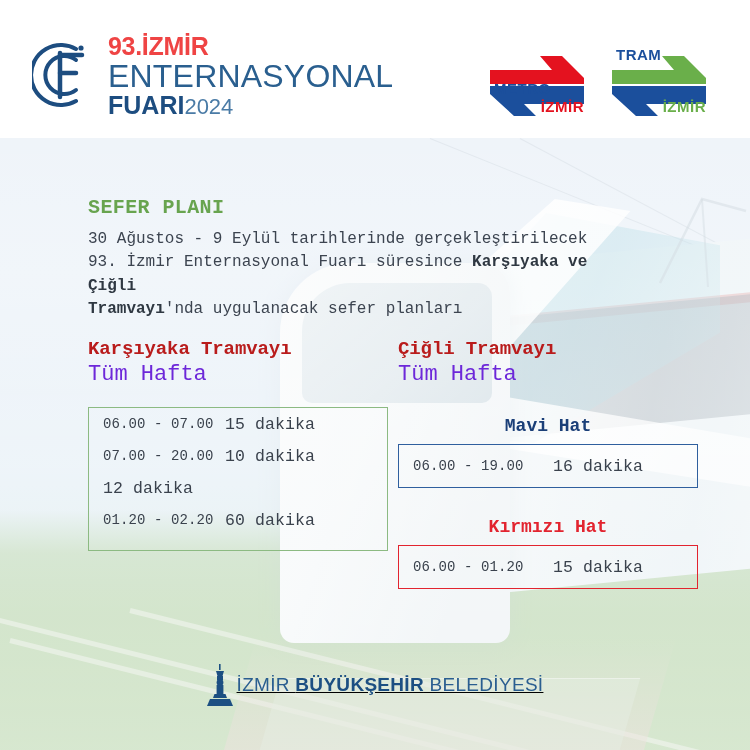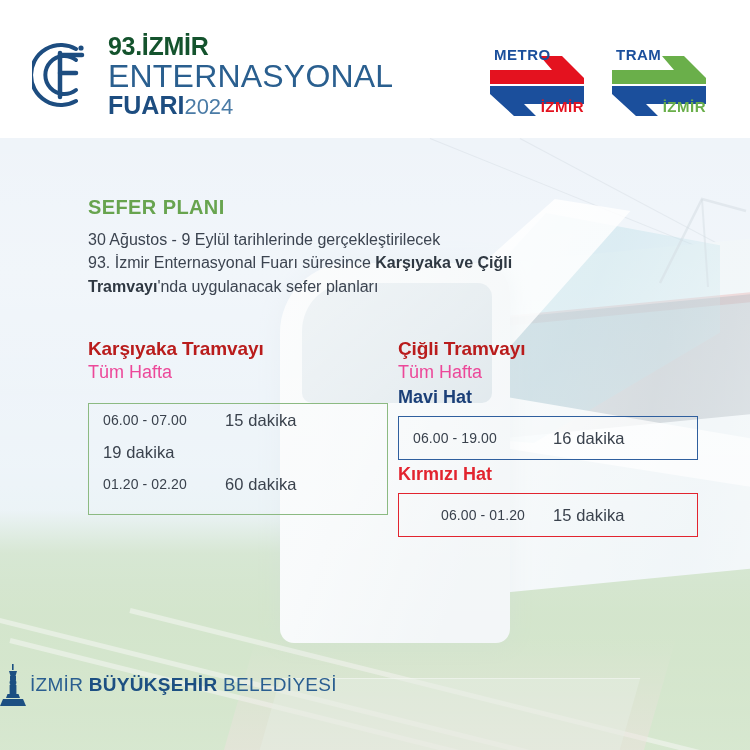--- a/index.html
+++ b/index.html
@@ -13,21 +13,21 @@
   .poster { position:relative; width:750px; height:750px; overflow:hidden; background:#fff; }
 
   
   .header {
     position:absolute; left:0; top:0; width:750px; height:138px;
     background:#ffffff; z-index:20;
   }
   .fair-logo { position:absolute; left:32px; top:32px; display:flex; align-items:center; }
   .fair-mark { width:66px; height:72px; position:relative; margin-right:10px; }
   .fair-words { line-height:1; padding-top:2px; }
-  .fw-1 { font-size:25px; font-weight:bold; color:#14532d; letter-spacing:-0.3px; }
+  .fw-1 { font-size:25px; font-weight:bold; color:#ef4444; letter-spacing:-0.3px; }
   .fw-2 { font-size:32px; font-weight:normal; color:#2a5f8f; letter-spacing:0.2px; margin-top:1px; }
   .fw-3 { font-size:25px; font-weight:bold; color:#1d4d80; margin-top:1px; }
   .fw-3 .yr { font-weight:normal; font-size:22px; color:#4a7ba6; }
 
   
   .transit-logos { position:absolute; right:40px; top:44px; display:flex; gap:22px; }
   .tl { width:100px; height:72px; position:relative; }
   .tl .word-top {
     position:absolute; left:6px; top:2px; font-size:15px; font-weight:bold;
     letter-spacing:0.5px; z-index:3;
@@ -98,57 +98,57 @@
     position:absolute; height:1px; background:rgba(120,140,160,0.35);
     transform-origin:left center;
   }
   
   .veil {
     position:absolute; inset:0;
     background:linear-gradient(180deg, rgba(255,255,255,0.62) 0%, rgba(255,255,255,0.66) 45%, rgba(255,255,255,0.60) 70%, rgba(255,255,255,0.58) 100%);
   }
 
   
-  .content { position:absolute; left:0; top:138px; width:750px; height:612px; z-index:10; }
+  .content { position:absolute; left:0; top:138px; width:750px; height:612px; z-index:10;font-family:Liberation Mono, monospace; }
 
   .sefer-title {
     position:absolute; left:88px; top:58px;
     font-size:20px; font-weight:bold; color:#68a44f; letter-spacing:0.4px;
   }
   .intro {
     position:absolute; left:88px; top:90px; width:520px;
     font-size:16px; line-height:1.46; color:#3c4450;
   }
   .intro b { font-weight:bold; color:#2f3842; }
 
   
   .col-left { position:absolute; left:88px; top:200px; width:300px; }
   .col-right { position:absolute; left:398px; top:200px; width:300px; }
 
   .line-name { font-size:19px; font-weight:bold; color:#b91c1c; letter-spacing:-0.1px; }
-  .line-sub  { font-size:18px; font-weight:normal; color:#ec4899; margin-top:2px; }
+  .line-sub  { font-size:22px; font-weight:normal; color:#6d28d9; margin-top:2px; }
 
   .tbl { margin-top:20px; border:1.5px solid #8cba82; }
   .tbl.blue { border-color:#2f5f9e; }
-  .tbl.red  { border-color:#e2242f;text-align:center; }
+  .tbl.red  { border-color:#e2242f; }
   .trow { display:flex; align-items:center; height:32px; padding-left:14px; }
   .c-time { width:122px; font-size:14px; color:#3a424d; letter-spacing:0.1px; }
   .c-freq { font-size:16.5px; color:#3a424d; letter-spacing:0.1px; }
 
-  .sub-head { font-size:18px; font-weight:bold; margin-top:4px; }
+  .sub-head { font-size:18px; font-weight:bold; margin-top:29px;text-align:center; }
   .sub-head.blue { color:#1b3f78; }
   .sub-head.red  { color:#e2242f; }
   .tbl.tight { margin-top:8px; }
   .tbl.tight .trow { height:42px; }
   .tbl.tight .c-time { width:140px; }
 
   
   .footer {
     position:absolute; left:0; bottom:44px; width:750px;
-    display:flex; align-items:center; justify-content:flex-start; z-index:12;
+    display:flex; align-items:center; justify-content:center; z-index:12;text-decoration:underline;
   }
   .tower { width:26px; height:42px; margin-right:4px; }
   .muni { font-size:19px; color:#1c4f82; letter-spacing:0.3px; }
   .muni .b { font-weight:bold; }
   .muni .n { font-weight:normal; color:#2a5e90; }
 </style>
 </head>
 <body>
 
 <div class="poster">
@@ -208,21 +208,21 @@
       </div>
     </div>
 
     <div class="transit-logos">
 
       <div class="tl">
         <svg viewBox="0 0 100 72" width="100" height="72">
           <path d="M2 26 L64 26 L52 12 L74 12 L96 34 L96 40 L2 40 Z" fill="#e4121f"></path>
           <path d="M2 42 L96 42 L96 60 L36 60 L48 72 L26 72 L2 50 Z" fill="#1b4f9c"></path>
         </svg>
-        <div class="word-top" style="color:#1b4f9c;">METRO</div>
+        <div class="word-top" style="color:#1b4f9c;margin-top:34px;">METRO</div>
         <div class="word-bot" style="color:#e4121f;">İZMİR</div>
       </div>
 
       <div class="tl">
         <svg viewBox="0 0 100 72" width="100" height="72">
           <path d="M2 26 L64 26 L52 12 L74 12 L96 34 L96 40 L2 40 Z" fill="#6aaf4a"></path>
           <path d="M2 42 L96 42 L96 60 L36 60 L48 72 L26 72 L2 50 Z" fill="#1b4f9c"></path>
         </svg>
         <div class="word-top" style="color:#1b4f9c;">TRAM</div>
         <div class="word-bot" style="color:#6aaf4a;">İZMİR</div>
@@ -243,21 +243,25 @@
     <div class="col-left">
       <div class="line-name">Karşıyaka Tramvayı</div>
       <div class="line-sub">Tüm Hafta</div>
 
       <div class="tbl">
         <div class="trow">
           <div class="c-time">06.00 - 07.00</div>
           <div class="c-freq">15 dakika</div>
         </div>
         <div class="trow">
-          <div class="c-freq">19 dakika</div>
+          <div class="c-time">07.00 - 20.00</div>
+          <div class="c-freq">10 dakika</div>
+        </div>
+        <div class="trow">
+          <div class="c-freq">12 dakika</div>
         </div>
         <div class="trow">
           <div class="c-time">01.20 - 02.20</div>
           <div class="c-freq">60 dakika</div>
         </div>
         <div style="height:14px;"></div>
       </div>
     </div>
 
     <div class="col-right">

